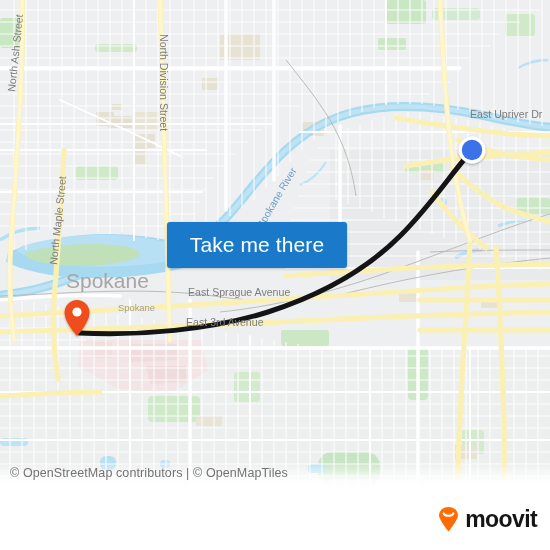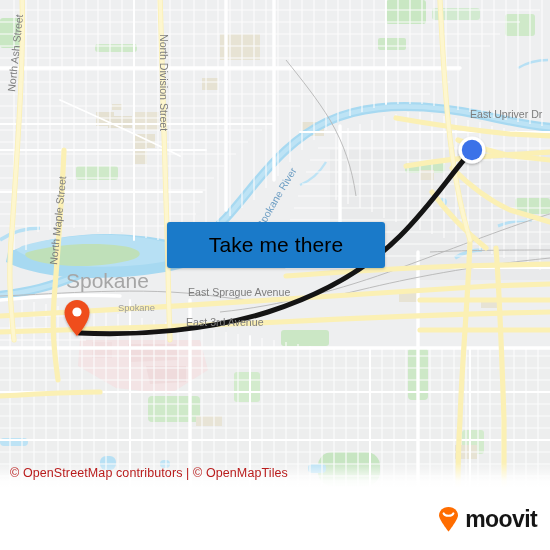--- a/index.html
+++ b/index.html
@@ -14,28 +14,28 @@
   
   #map-area{position:absolute;left:0;top:0;width:550px;height:488px;overflow:hidden;background:#eceded;}
   #map-svg{position:absolute;left:0;top:0;}
   #map-fade{position:absolute;left:0;bottom:0;width:550px;height:26px;
     background:linear-gradient(to bottom, rgba(255,255,255,0) 0%, rgba(255,255,255,0.92) 72%, #fff 100%);
     pointer-events:none;}
 
   
   #attribution{
     position:absolute;left:10px;top:466px;
-    font-size:12.5px;color:#b91c1c;letter-spacing:0.1px;white-space:nowrap;
+    font-size:12.5px;color:#737373;letter-spacing:0.1px;white-space:nowrap;
   }
 
   
   #take-me-there{
-    position:absolute;left:167px;top:222px;width:218px;height:46px;
+    position:absolute;left:167px;top:222px;width:180px;height:46px;
     background:#1a7ac9;border:0;border-radius:3px;
-    color:#000000;font-size:21px;font-family:"Liberation Sans",sans-serif;
+    color:#ffffff;font-size:21px;font-family:"Liberation Sans",sans-serif;
     letter-spacing:0.1px;cursor:pointer;
     box-shadow:0 1px 3px rgba(0,0,0,.22);
     display:flex;align-items:center;justify-content:center;
     padding:0;
   }
 
   
   #footer{position:absolute;left:0;top:488px;width:550px;height:62px;background:#fff;}
   #footer-route{
     position:absolute;left:17px;top:0;height:62px;display:flex;align-items:center;gap:9px;

